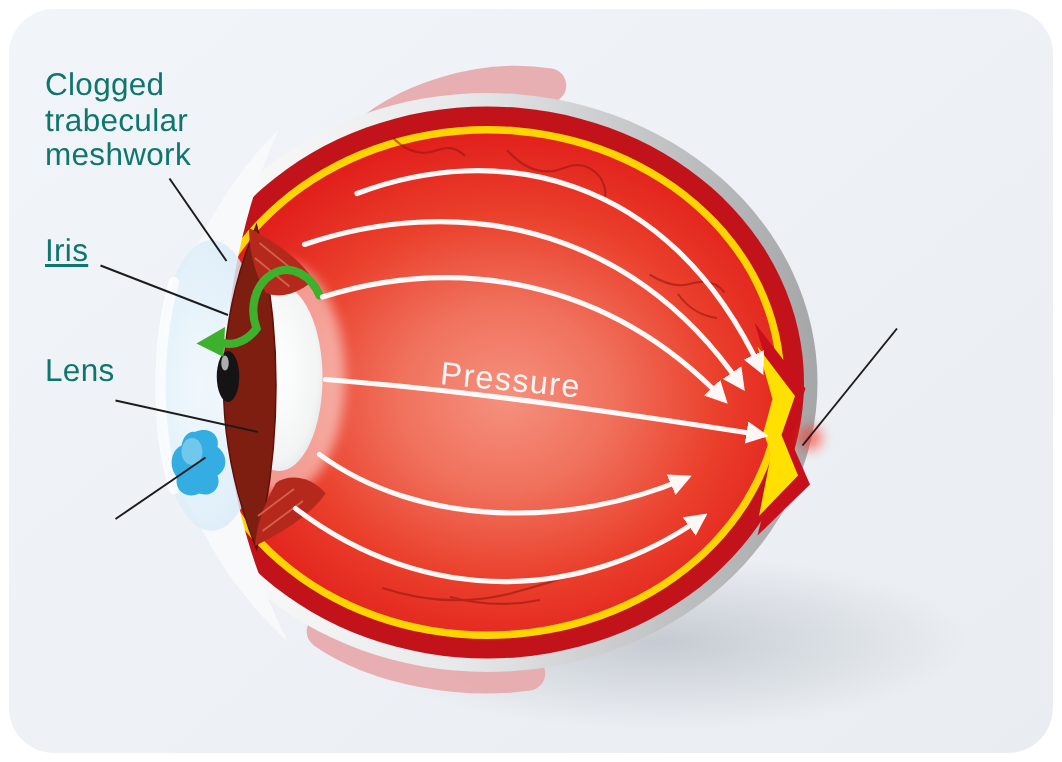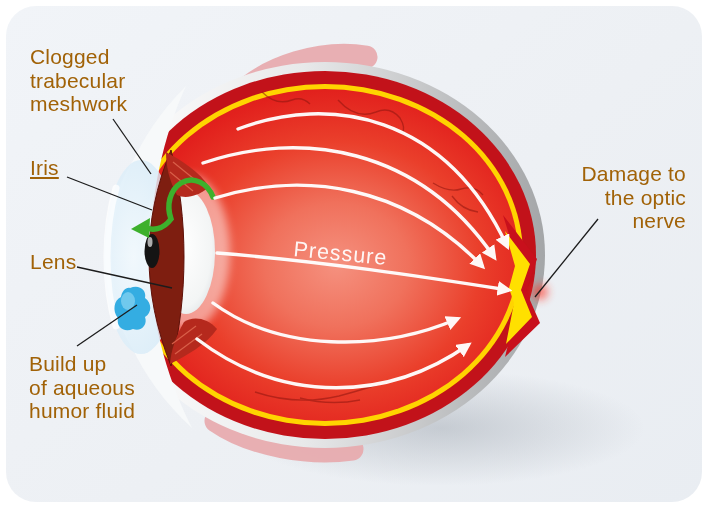--- a/index.html
+++ b/index.html
@@ -2,24 +2,24 @@
 <html><head>
 <meta charset="utf-8">
 <style>
   html,body{margin:0;padding:0;background:#ffffff;}
   .stage{position:relative;width:708px;height:508px;background:#ffffff;overflow:hidden;
          font-family:"Liberation Sans",sans-serif;}
   .card{position:absolute;inset:6px;border-radius:30px;
         background:linear-gradient(140deg,#f1f4f8 0%,#edf0f4 55%,#e9edf2 100%);}
   .art{position:absolute;left:0;top:0;width:708px;height:508px;}
   .label{position:absolute;font-size:21px;line-height:23.5px;font-weight:500;
-         color:#a16207;white-space:pre-line;letter-spacing:.2px;}
+         color:#0f766e;white-space:pre-line;letter-spacing:.2px;}
   .lab-clogged{left:30px;top:45px;}
   .lab-iris{left:30px;top:156px;text-decoration:underline;}
-  .lab-lens{left:30px;top:250px;}
+  .lab-lens{left:30px;top:236px;}
   .lab-buildup{left:29px;top:352px;}
   .lab-damage{right:22px;top:162px;text-align:right;}
 </style>
 </head>
 <body>
 
 <div class="stage">
   <div class="card"></div>
 
   <svg class="art" viewBox="0 0 708 508">
@@ -142,19 +142,13 @@
       <line x1="77" y1="346" x2="137" y2="305"></line>
       <line x1="598" y1="219" x2="535" y2="297"></line>
     </g>
   </svg>
 
   <div class="label lab-clogged">Clogged
 trabecular
 meshwork</div>
   <div class="label lab-iris">Iris</div>
   <div class="label lab-lens">Lens</div>
-  <div class="label lab-buildup">Build up
-of aqueous
-humor fluid</div>
-  <div class="label lab-damage">Damage to
-the optic
-nerve</div>
 </div>
 
 </body></html>

